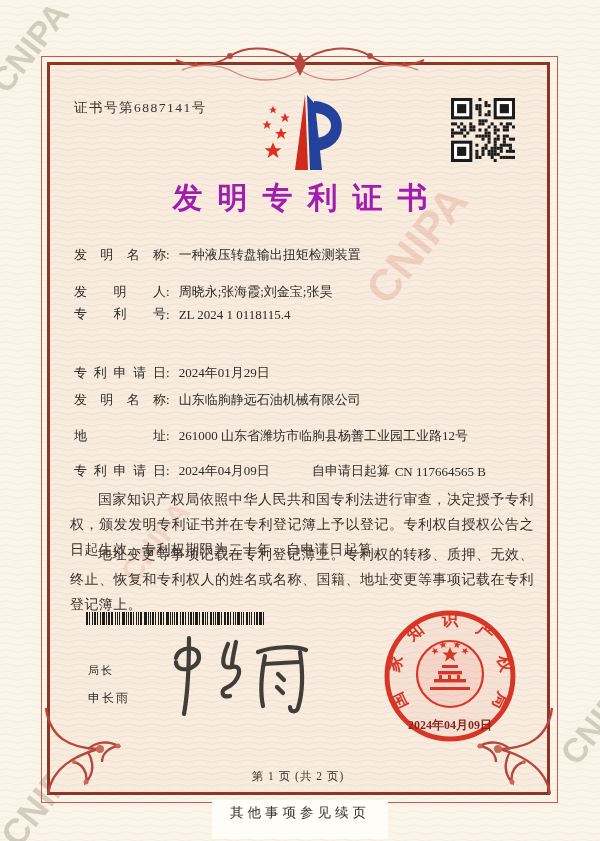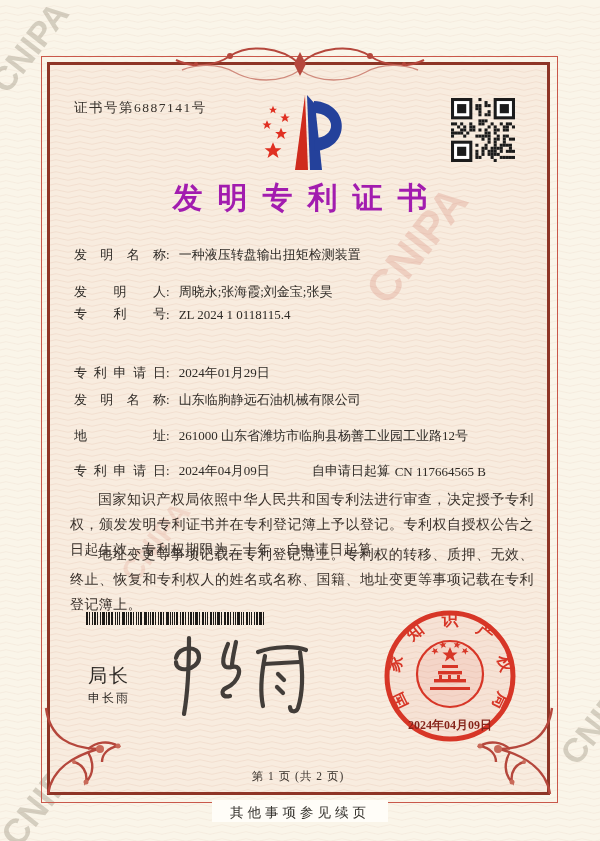--- a/index.html
+++ b/index.html
@@ -23,28 +23,28 @@
   .frow{position:absolute;left:74px;width:470px;font-size:13px;color:#2e2a26;white-space:nowrap;}
   .flabel{display:inline-block;width:92px;text-align:justify;text-align-last:justify;vertical-align:bottom;}
   .colon{margin-right:9px;}
   .r1{top:246px}.r2{top:283px}.r3{top:305px}.r4{top:364px}.r5{top:391px}.r6{top:427px}.r7{top:462px}
   .grant2{position:absolute;left:238px;top:0;}
   .grant2 .flabel{width:70px;}
   .para{position:absolute;left:70px;width:464px;font-size:14px;line-height:1.78;
       text-align:justify;text-indent:2em;color:#3a322c;letter-spacing:0.4px;}
   .p1{top:488px}.p2{top:543px}
   .barcode{position:absolute;left:86px;top:612px;}
-  .sig-title{position:absolute;left:88px;top:663px;font-size:19px;color:#2e2a26;letter-spacing:2px;}
+  .sig-title{position:absolute;left:88px;top:663px;font-size:11px;color:#2e2a26;letter-spacing:2px;}
   .sig-name{position:absolute;left:88px;top:690px;font-size:12px;color:#2e2a26;letter-spacing:2px;}
   .sig-script{position:absolute;left:150px;top:634px;}
   .seal{position:absolute;left:381px;top:605px;z-index:3;}
   .page-info{position:absolute;left:0;top:769px;width:596px;text-align:center;
       font-size:11.5px;letter-spacing:1px;color:#3a332d;}
   .footer-note{position:absolute;left:50%;top:800px;transform:translateX(-50%);
-      background:#fffdf8;padding:4px 18px 0;font-size:13.5px;letter-spacing:4px;
+      background:#fffdf8;padding:4px 18px 17px;font-size:13.5px;letter-spacing:4px;
       color:#33302b;z-index:3;white-space:nowrap;}
   .ornament{position:absolute;z-index:3;pointer-events:none;}
 </style>
 </head>
 <body>
 
 <div class="page">
 
   <svg id="pageWaves" class="waves" width="600" height="841">
       <path d="M0 7 q6 -2.6 12 0 q6 2.6 12 0 q6 -2.6 12 0 q6 2.6 12 0 q6 -2.6 12 0 q6 2.6 12 0 q6 -2.6 12 0 q6 2.6 12 0 q6 -2.6 12 0 q6 2.6 12 0 q6 -2.6 12 0 q6 2.6 12 0 q6 -2.6 12 0 q6 2.6 12 0 q6 -2.6 12 0 q6 2.6 12 0 q6 -2.6 12 0 q6 2.6 12 0 q6 -2.6 12 0 q6 2.6 12 0 q6 -2.6 12 0 q6 2.6 12 0 q6 -2.6 12 0 q6 2.6 12 0 q6 -2.6 12 0 q6 2.6 12 0 q6 -2.6 12 0 q6 2.6 12 0 q6 -2.6 12 0 q6 2.6 12 0 q6 -2.6 12 0 q6 2.6 12 0 q6 -2.6 12 0 q6 2.6 12 0 q6 -2.6 12 0 q6 2.6 12 0 q6 -2.6 12 0 q6 2.6 12 0 q6 -2.6 12 0 q6 2.6 12 0 q6 -2.6 12 0 q6 2.6 12 0 q6 -2.6 12 0 q6 2.6 12 0 q6 -2.6 12 0 q6 2.6 12 0 q6 -2.6 12 0 q6 2.6 12 0 q6 -2.6 12 0 q6 2.6 12 0 q6 -2.6 12 0 q6 2.6 12 0" fill="none" stroke="rgba(202,156,134,0.13)" stroke-width="0.8"></path>

